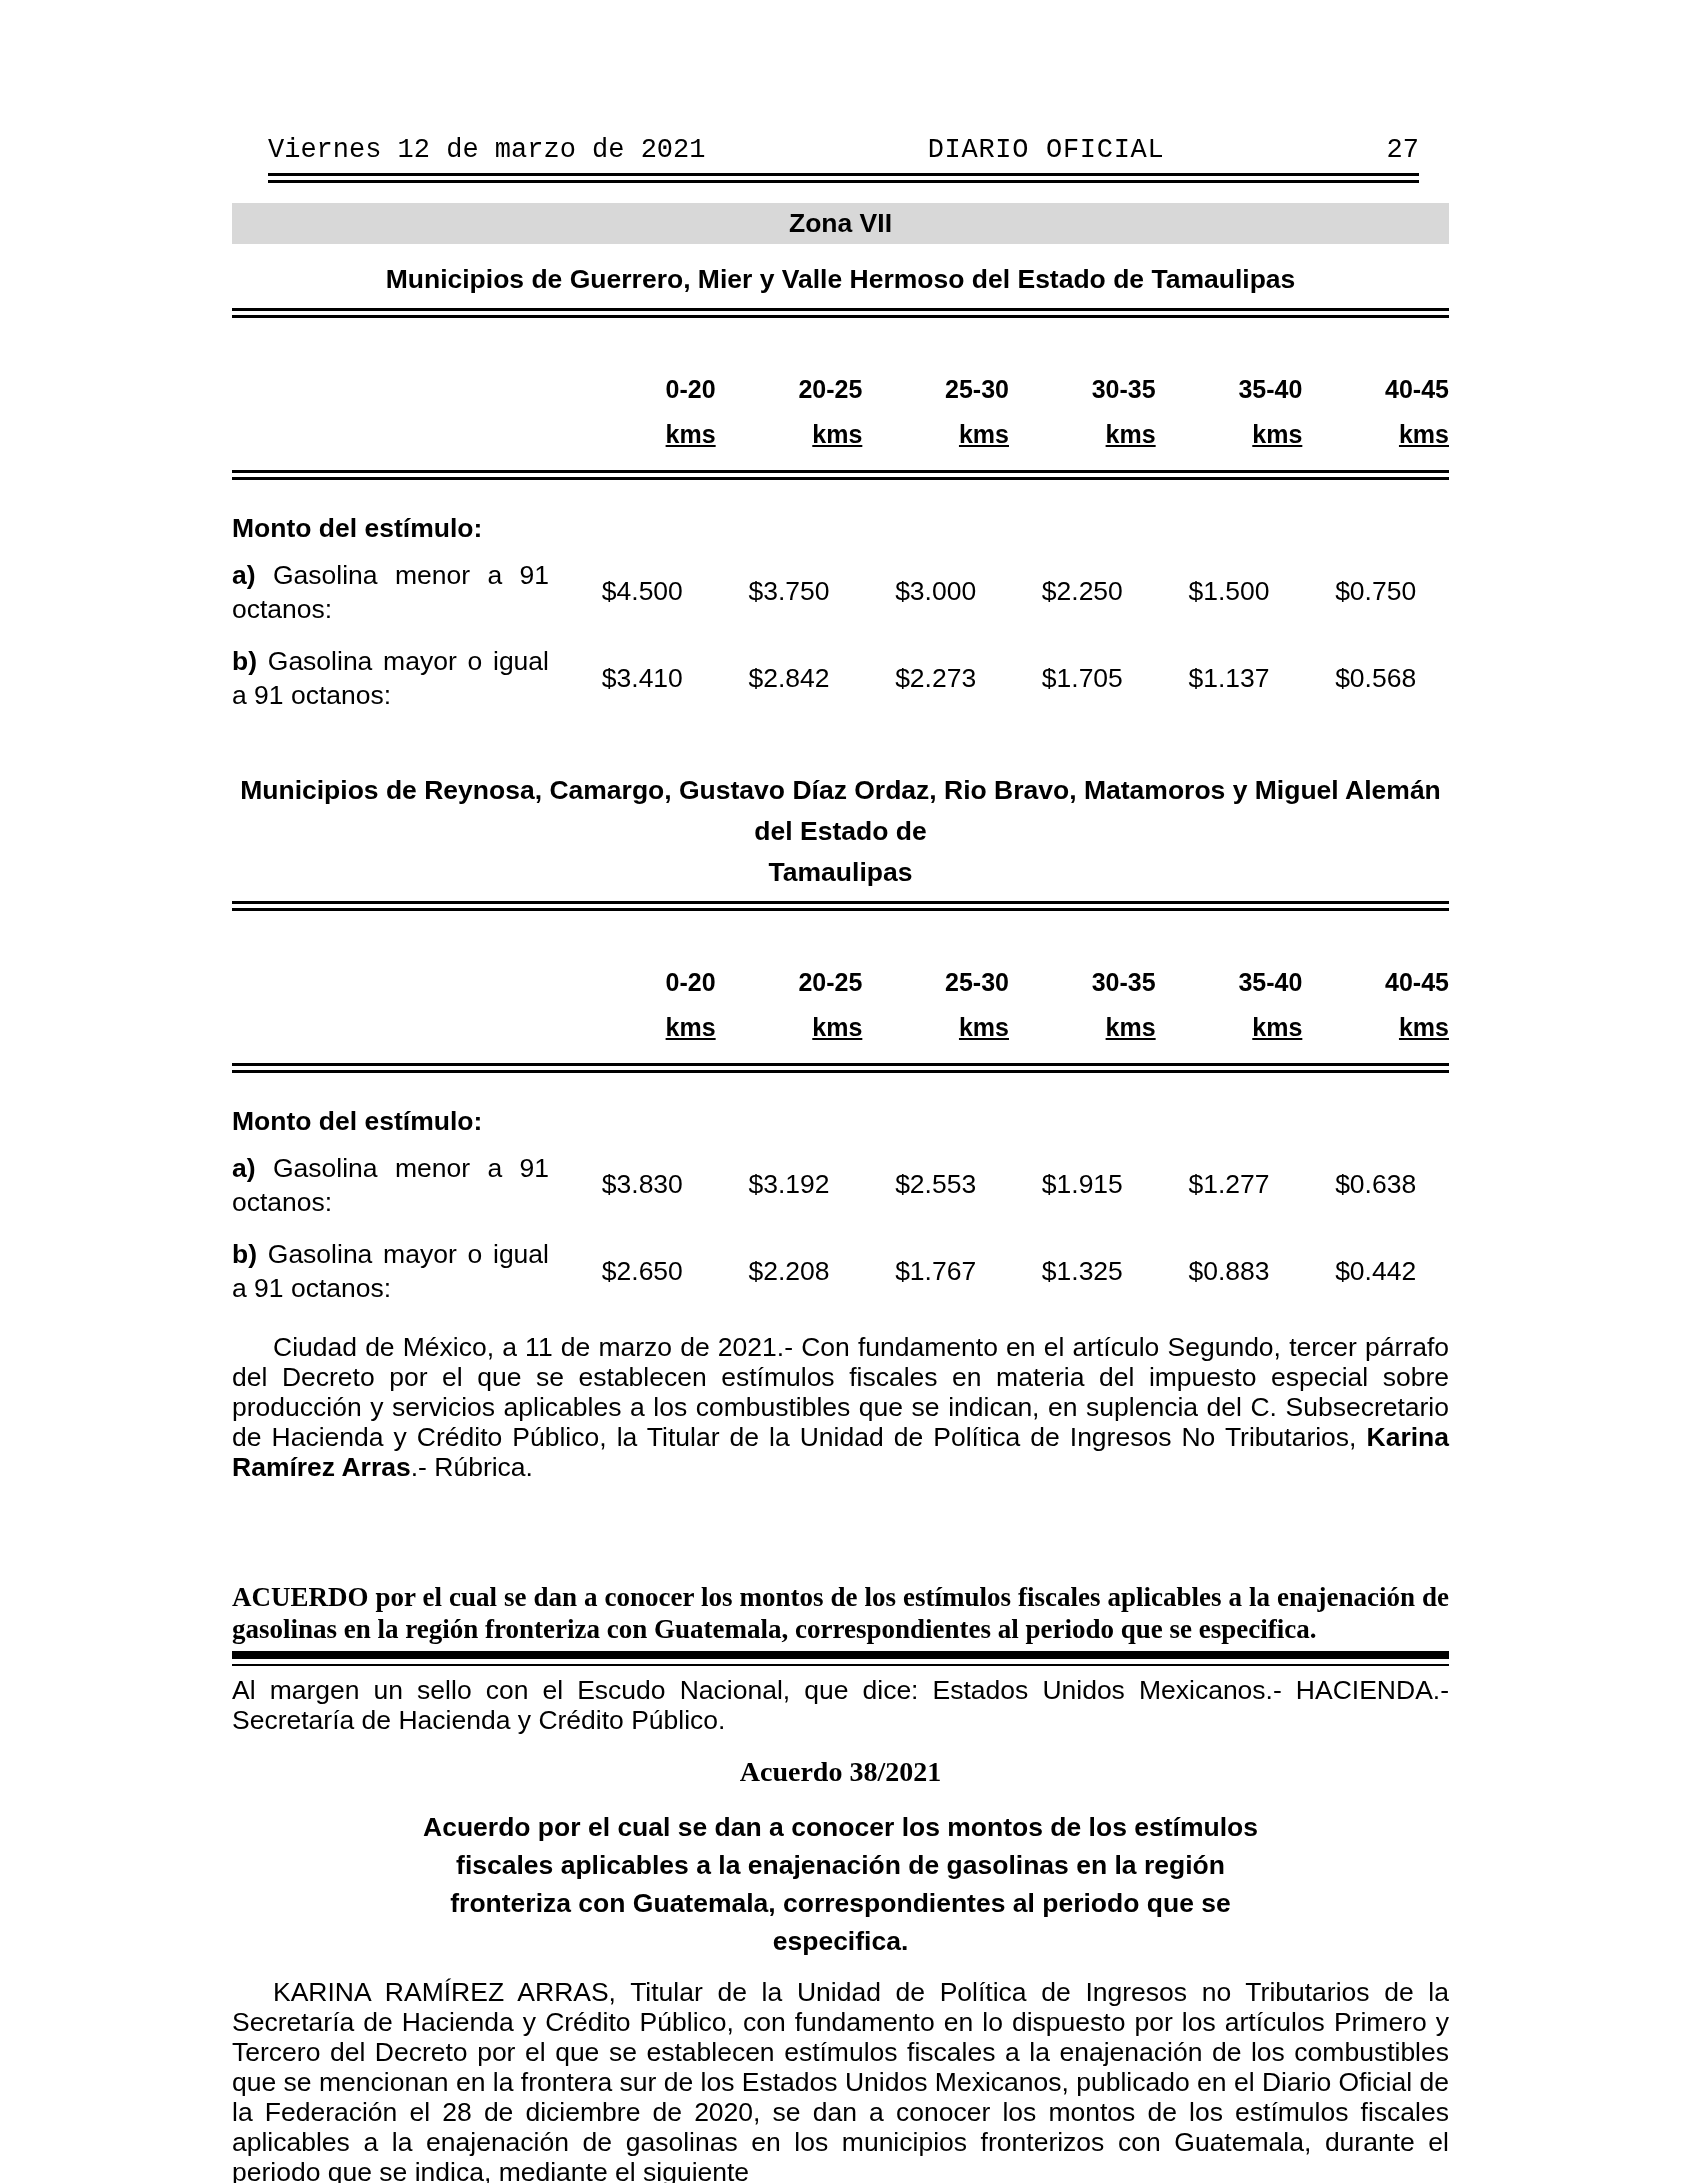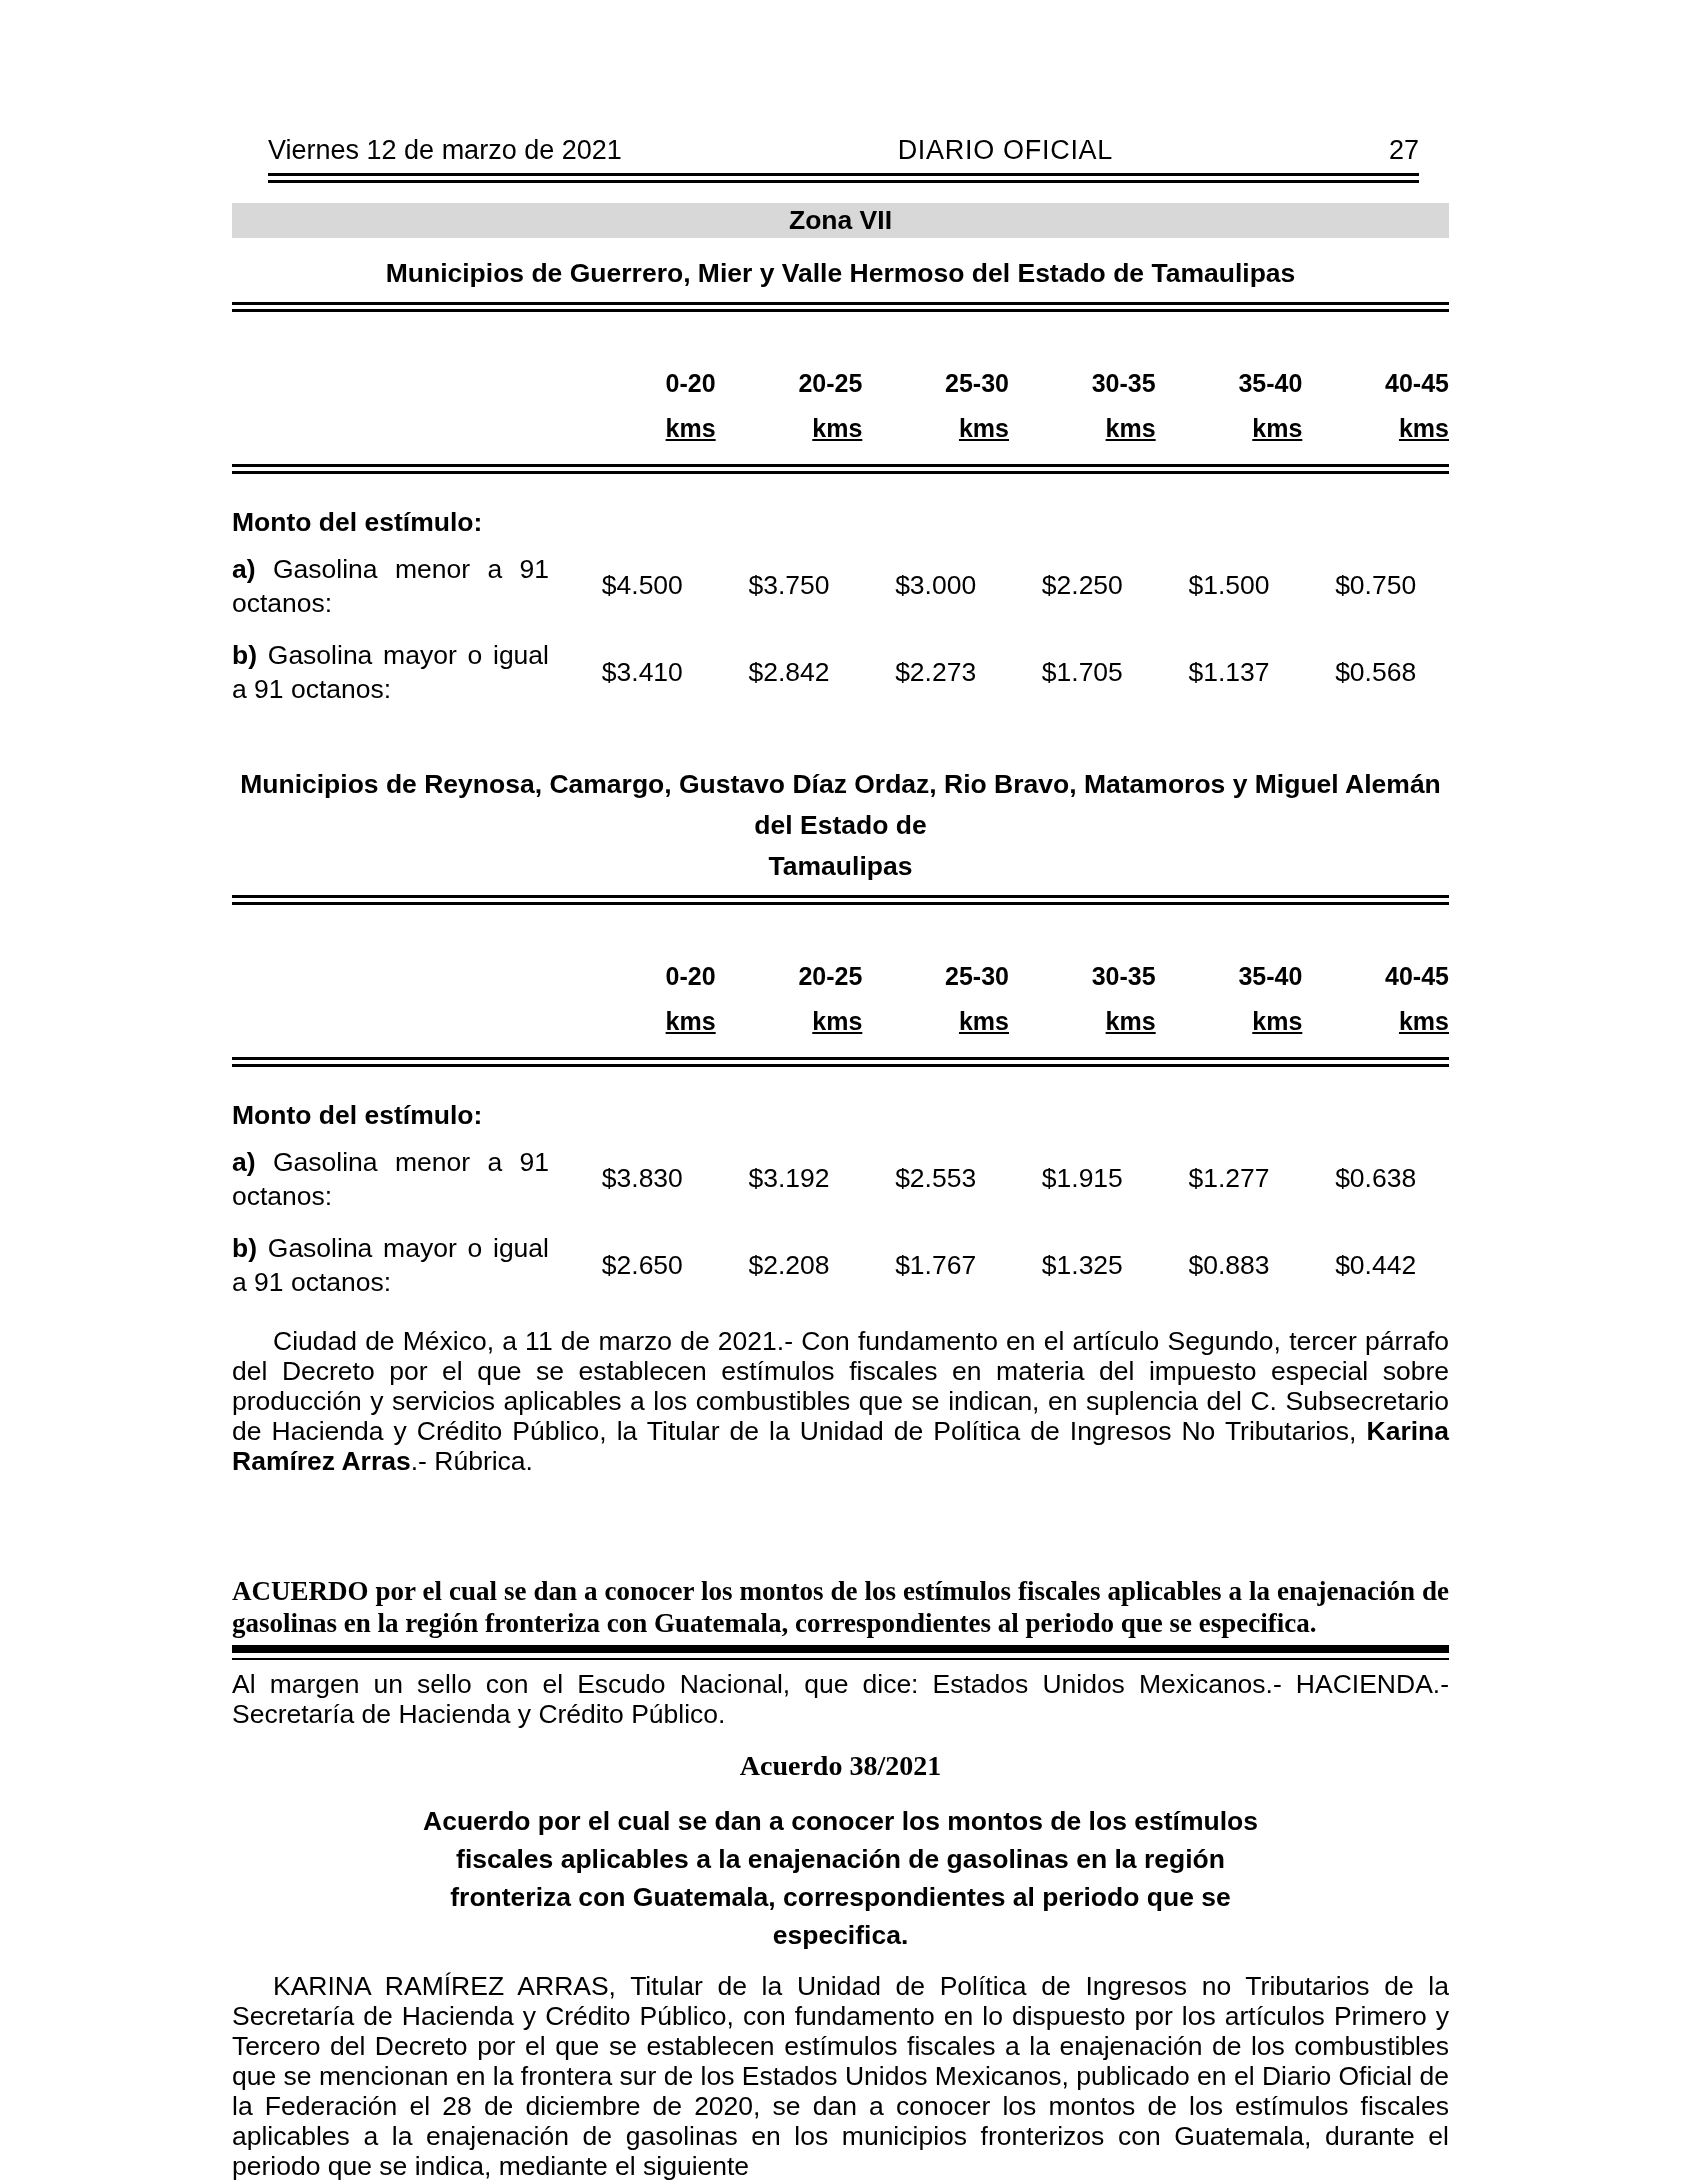--- a/index.html
+++ b/index.html
@@ -7,31 +7,31 @@
     width:1687px; height:2183px; background:#ffffff; color:#000;
     font-family:"Liberation Sans", sans-serif;
     -webkit-font-smoothing:antialiased;
   }
   .page { padding:99px 238px 0 232px; }
 
   
   .hdr {
     display:flex; justify-content:space-between; align-items:baseline;
     margin:0 30px 0 36px;
-    font-family:Liberation Sans, sans-serif; font-size:27px; line-height:30px;gap:32px;
+    font-family:Liberation Mono, monospace; font-size:27px; line-height:30px;gap:32px;
   }
   .hdr-center { letter-spacing:0.7px;margin-top:36px; }
   .hdr-rule {
     margin:8px 30px 0 36px; height:10px; box-sizing:border-box;
     border-top:3.3px solid #000; border-bottom:3.3px solid #000;
   }
 
   
   .banner {
-    margin-top:20px; height:35px; background:#d8d8d8;
+    margin-top:20px; height:41px; background:#d8d8d8;
     display:flex; align-items:center; justify-content:center;
     font-weight:bold; font-size:26.5px;
   }
 
   
   .tbl-title { margin-top:14.6px; text-align:center; font-weight:bold; font-size:26.5px; line-height:41px; }
   .rule2 {
     margin-top:8px; height:10px; box-sizing:border-box;
     border-top:3.3px solid #000; border-bottom:3.3px solid #000;
   }

